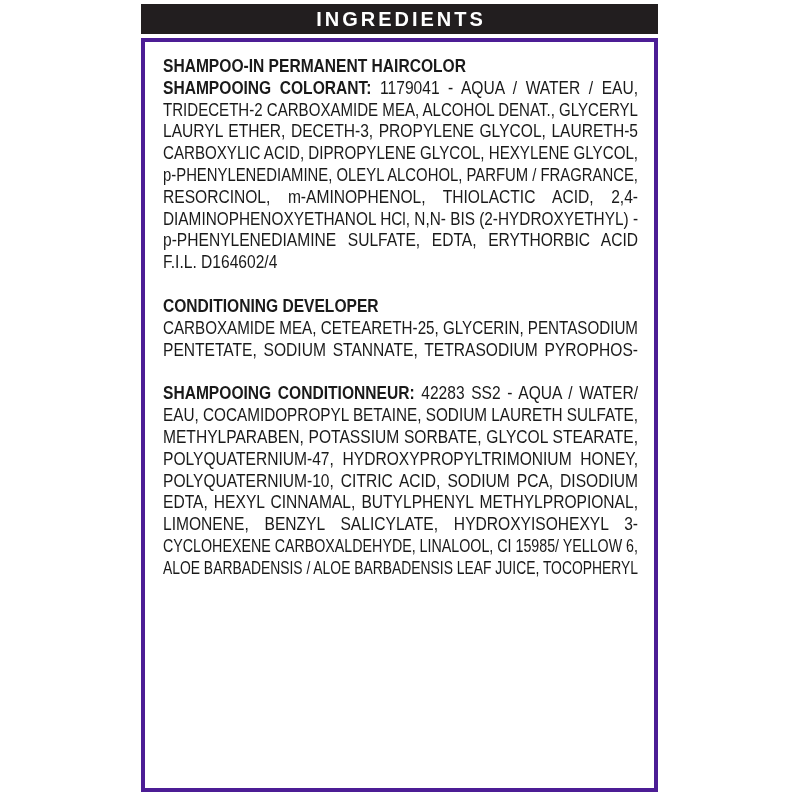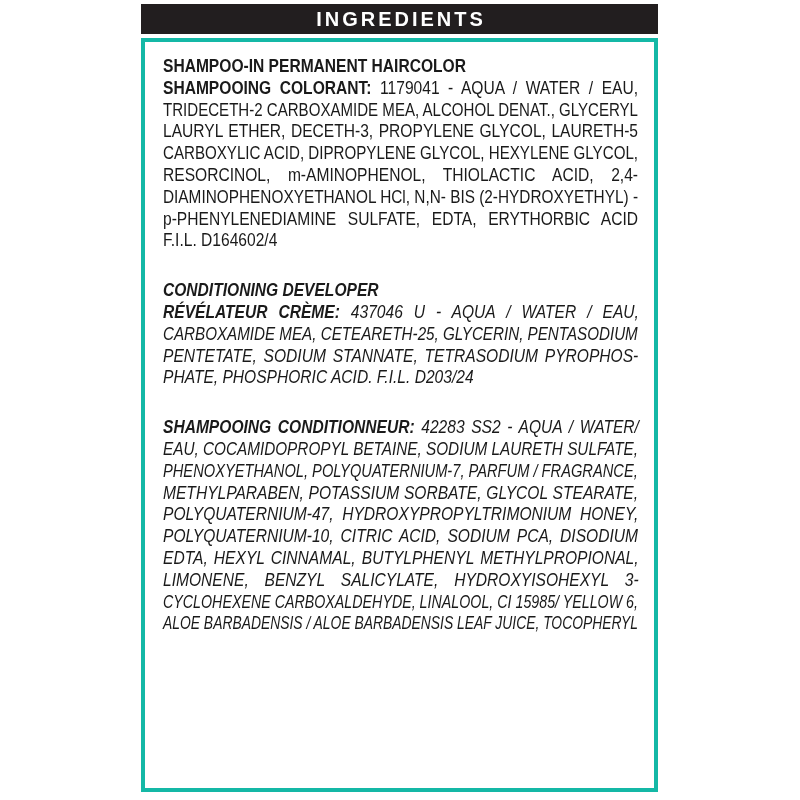--- a/index.html
+++ b/index.html
@@ -35,27 +35,27 @@
     text-indent: 3px;
     white-space: nowrap;
   }
   .panel {
     position: absolute;
     left: 141px;
     top: 38px;
     width: 517px;
     height: 754px;
     box-sizing: border-box;
-    border: 4px solid #14b8a6;
+    border: 4px solid #4c1d95;
     background: #ffffff;
     padding: 13px 16px 0 18px;
     overflow: hidden;
   }
   .sec { margin: 0; }
-  .sec + .sec { margin-top: 28px; font-style: italic; }
+  .sec + .sec { margin-top: 22px; }
   .line {
     display: block;
     white-space: nowrap;
     line-height: 21.8px;
     height: 21.8px;
     font-size: 19px;
   }
   .fit {
     display: inline-block;
     transform-origin: 0 50%;
@@ -73,38 +73,36 @@
   </div>
 
   <div class="panel">
 
     <section class="sec">
       <div class="line"><span class="fit b" style="transform: scaleX(0.82);">SHAMPOO-IN PERMANENT HAIRCOLOR</span></div>
       <div class="line"><span class="fit" style="word-spacing: 5.14682px; transform: scaleX(0.82);"><span class="b">SHAMPOOING COLORANT:</span> <span>1179041 - AQUA / WATER / EAU,</span></span></div>
       <div class="line"><span class="fit" style="transform: scaleX(0.793009);">TRIDECETH-2 CARBOXAMIDE MEA, ALCOHOL DENAT., GLYCERYL</span></div>
       <div class="line"><span class="fit" style="word-spacing: 1.46928px; transform: scaleX(0.82);">LAURYL ETHER, DECETH-3, PROPYLENE GLYCOL, LAURETH-5</span></div>
       <div class="line"><span class="fit" style="transform: scaleX(0.795728);">CARBOXYLIC ACID, DIPROPYLENE GLYCOL, HEXYLENE GLYCOL,</span></div>
+      <div class="line"><span class="fit" style="transform: scaleX(0.782416);">p-PHENYLENEDIAMINE, OLEYL ALCOHOL, PARFUM / FRAGRANCE,</span></div>
       <div class="line"><span class="fit" style="word-spacing: 16.1022px; transform: scaleX(0.82);">RESORCINOL, m-AMINOPHENOL, THIOLACTIC ACID, 2,4-</span></div>
       <div class="line"><span class="fit" style="transform: scaleX(0.808769);">DIAMINOPHENOXYETHANOL HCl, N,N- BIS (2-HYDROXYETHYL) -</span></div>
       <div class="line"><span class="fit" style="word-spacing: 8.88348px; transform: scaleX(0.82);">p-PHENYLENEDIAMINE SULFATE, EDTA, ERYTHORBIC ACID</span></div>
       <div class="line"><span class="fit" style="transform: scaleX(0.82);">F.I.L. D164602/4</span></div>
     </section>
 
     <section class="sec">
       <div class="line"><span class="fit b" style="transform: scaleX(0.82);">CONDITIONING DEVELOPER</span></div>
-      <div class="line"><span class="fit" style="word-spacing: 8.09231px; transform: scaleX(0.82);"><span class="b">RÉVÉLATEUR CRÈME:</span> <span>437046 U - AQUA / WATER / EAU,</span></span></div>
       <div class="line"><span class="fit" style="transform: scaleX(0.798676);">CARBOXAMIDE MEA, CETEARETH-25, GLYCERIN, PENTASODIUM</span></div>
       <div class="line"><span class="fit" style="word-spacing: 3.00457px; transform: scaleX(0.82);">PENTETATE, SODIUM STANNATE, TETRASODIUM PYROPHOS-</span></div>
-      <div class="line"><span class="fit" style="transform: scaleX(0.82);">PHATE, PHOSPHORIC ACID.  F.I.L.  D203/24</span></div>
     </section>
 
     <section class="sec">
       <div class="line"><span class="fit" style="word-spacing: 2.81735px; transform: scaleX(0.82);"><span class="b">SHAMPOOING CONDITIONNEUR:</span> <span>42283 SS2 - AQUA / WATER/</span></span></div>
       <div class="line"><span class="fit" style="transform: scaleX(0.805341);">EAU, COCAMIDOPROPYL BETAINE, SODIUM LAURETH SULFATE,</span></div>
-      <div class="line"><span class="fit" style="transform: scaleX(0.771769);">PHENOXYETHANOL, POLYQUATERNIUM-7, PARFUM / FRAGRANCE,</span></div>
       <div class="line"><span class="fit" style="word-spacing: 0.528011px; transform: scaleX(0.82);">METHYLPARABEN, POTASSIUM SORBATE, GLYCOL STEARATE,</span></div>
       <div class="line"><span class="fit" style="word-spacing: 5.2904px; transform: scaleX(0.82);">POLYQUATERNIUM-47, HYDROXYPROPYLTRIMONIUM HONEY,</span></div>
       <div class="line"><span class="fit" style="word-spacing: 3.24741px; transform: scaleX(0.82);">POLYQUATERNIUM-10, CITRIC ACID, SODIUM PCA, DISODIUM</span></div>
       <div class="line"><span class="fit" style="word-spacing: 2.19207px; transform: scaleX(0.82);">EDTA, HEXYL CINNAMAL, BUTYLPHENYL METHYLPROPIONAL,</span></div>
       <div class="line"><span class="fit" style="word-spacing: 14.0632px; transform: scaleX(0.82);">LIMONENE, BENZYL SALICYLATE, HYDROXYISOHEXYL 3-</span></div>
       <div class="line"><span class="fit" style="transform: scaleX(0.750117);">CYCLOHEXENE CARBOXALDEHYDE, LINALOOL, CI 15985/ YELLOW 6,</span></div>
       <div class="line"><span class="fit" style="transform: scaleX(0.73026);">ALOE BARBADENSIS / ALOE BARBADENSIS LEAF JUICE, TOCOPHERYL</span></div>
     </section>
 
   </div>

